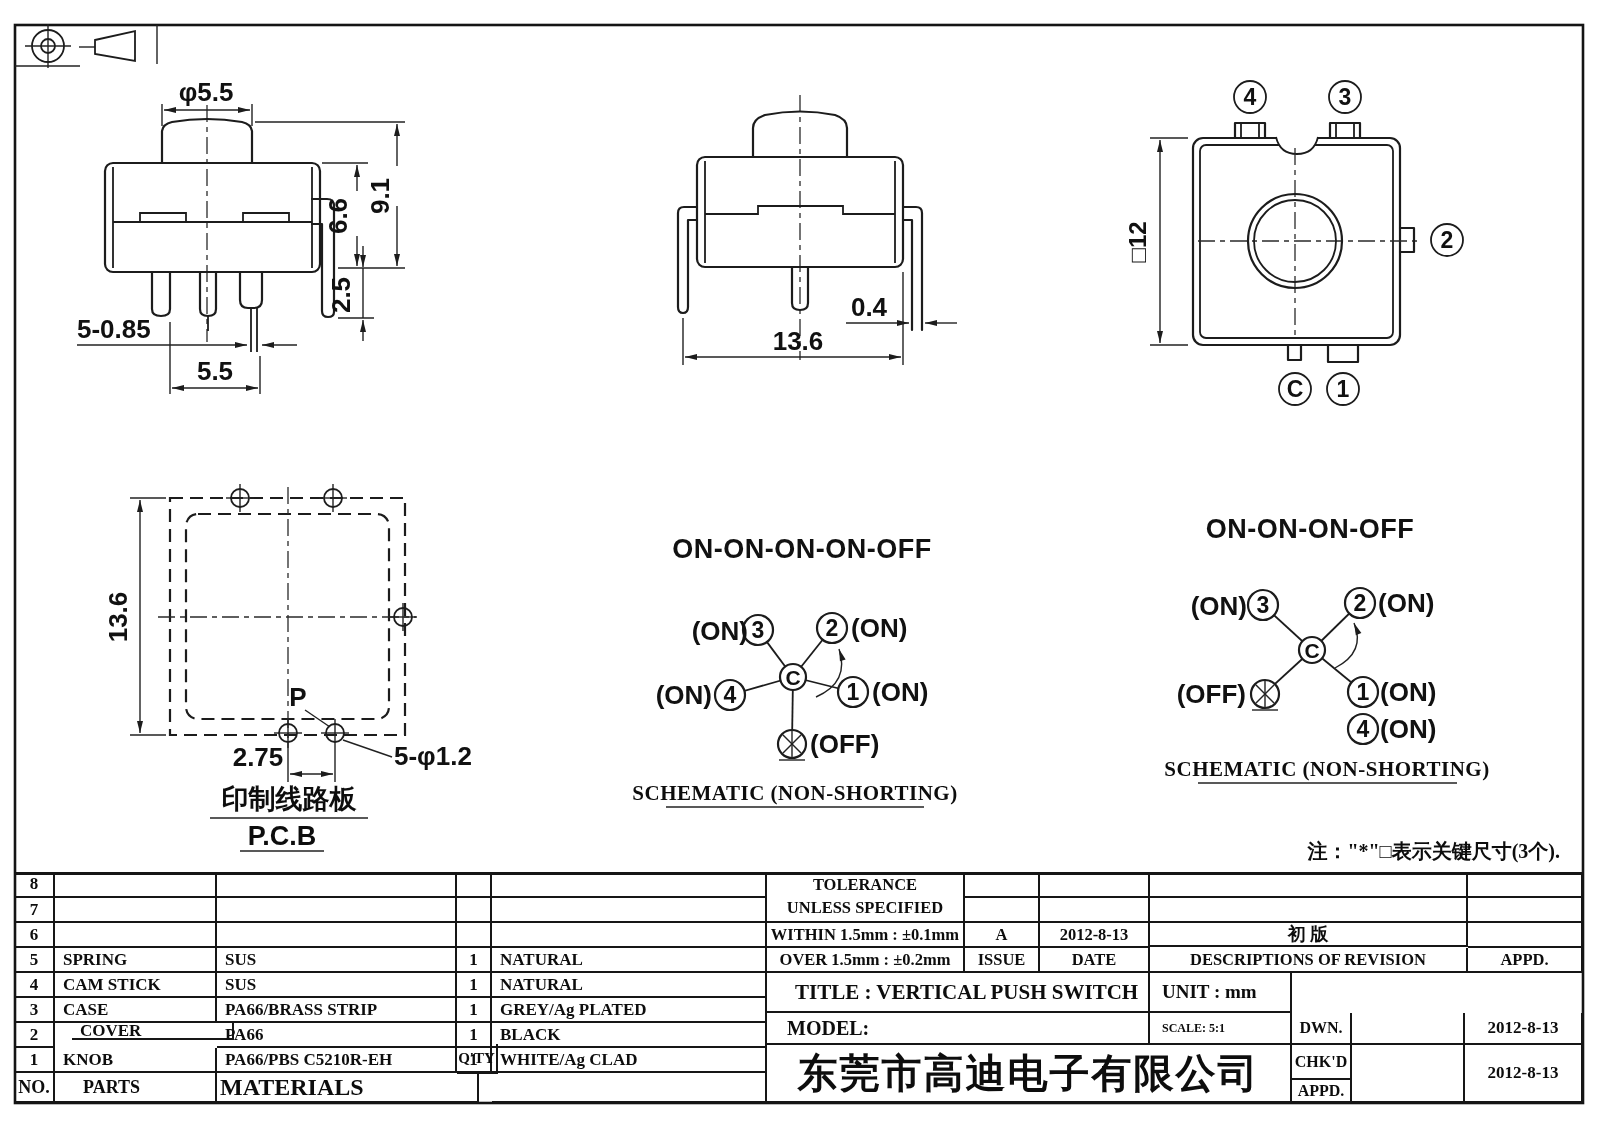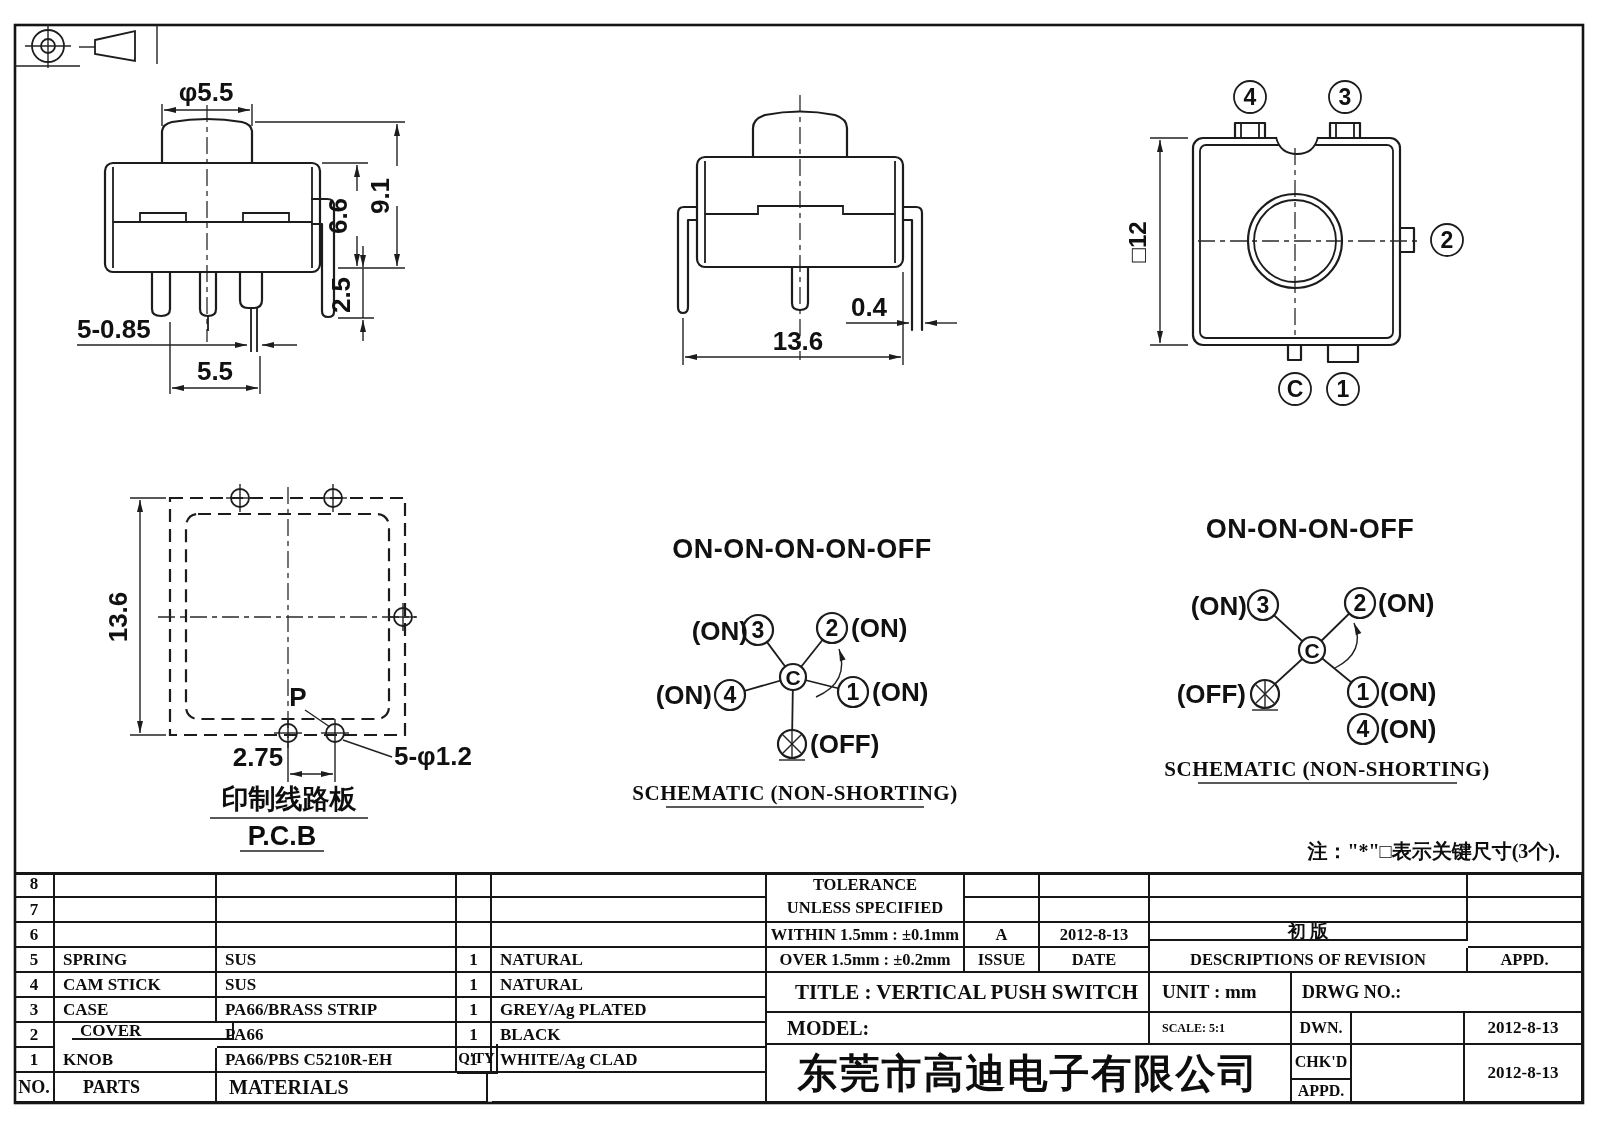--- a/index.html
+++ b/index.html
@@ -310,21 +310,21 @@
 <div class="c lft" style="left:492px;top:1023px;width:275px;height:25px">BLACK</div>
 
 <div class="c ctr" style="left:15px;top:1048px;width:40px;height:25px">1</div>
 <div class="c lft" style="left:55px;top:1048px;width:162px;height:25px">KNOB</div>
 <div class="c lft" style="left:217px;top:1048px;width:240px;height:25px">PA66/PBS C5210R-EH</div>
 <div class="c ctr" style="left:457px;top:1048px;width:35px;height:25px">1</div>
 <div class="c lft" style="left:492px;top:1048px;width:275px;height:25px">WHITE/Ag CLAD</div>
 
 <div class="c ctr" style="left:15px;top:1073px;width:40px;height:30px;font-size:18px">NO.</div>
 <div class="c" style="left:55px;top:1073px;width:162px;height:30px;font-size:18px;padding-left:28px">PARTS</div>
-<div class="c" style="left:217px;top:1073px;width:271px;height:30px;font-size:20px;padding-left:12px">MATERIALS</div>
+<div class="c" style="left:208px;top:1073px;width:271px;height:30px;font-size:24px;padding-left:12px">MATERIALS</div>
 <div class="c ctr" style="left:457px;top:1044px;width:41px;height:30px;font-size:15px">Q'TY</div>
 <div class="c" style="left:492px;top:1073px;width:275px;height:30px"></div>
 
 <div class="c ctr col" style="left:767px;top:872px;width:198px;height:51px;font-size:16.5px">
   <span>TOLERANCE</span>
   <span>UNLESS  SPECIFIED</span>
 </div>
 <div class="c ctr" style="left:767px;top:923px;width:198px;height:25px;font-size:16.5px">WITHIN 1.5mm : ±0.1mm</div>
 <div class="c ctr" style="left:767px;top:948px;width:198px;height:25px;font-size:16.5px">OVER 1.5mm : ±0.2mm</div>
 
@@ -332,31 +332,30 @@
 <div class="c" style="left:1040px;top:872px;width:110px;height:26px"></div>
 <div class="c" style="left:1150px;top:872px;width:318px;height:26px"></div>
 <div class="c" style="left:1468px;top:872px;width:115px;height:26px"></div>
 <div class="c" style="left:965px;top:898px;width:75px;height:25px"></div>
 <div class="c" style="left:1040px;top:898px;width:110px;height:25px"></div>
 <div class="c" style="left:1150px;top:898px;width:318px;height:25px"></div>
 <div class="c" style="left:1468px;top:898px;width:115px;height:25px"></div>
 
 <div class="c ctr" style="left:965px;top:923px;width:75px;height:25px;font-size:16.5px">A</div>
 <div class="c ctr" style="left:1040px;top:923px;width:110px;height:25px;font-size:16.5px">2012-8-13</div>
-<div class="c ctr" style="left:1150px;top:923px;width:318px;height:18px;font-size:18px">初  版</div>
+<div class="c ctr" style="left:1150px;top:923px;width:318px;height:24px;font-size:18px">初  版</div>
 <div class="c" style="left:1468px;top:923px;width:115px;height:25px"></div>
 
 <div class="c ctr" style="left:965px;top:948px;width:75px;height:25px;font-size:16.5px">ISSUE</div>
 <div class="c ctr" style="left:1040px;top:948px;width:110px;height:25px;font-size:16.5px">DATE</div>
 <div class="c ctr" style="left:1150px;top:948px;width:318px;height:25px;font-size:16.5px">DESCRIPTIONS OF REVISION</div>
 <div class="c ctr" style="left:1468px;top:948px;width:115px;height:25px;font-size:16.5px">APPD.</div>
 
 <div class="c" style="left:767px;top:973px;width:383px;height:40px;font-size:21px;padding-left:28px">TITLE :  VERTICAL PUSH SWITCH</div>
 <div class="c" style="left:1150px;top:973px;width:142px;height:40px;font-size:19px;padding-left:12px">UNIT :  mm</div>
-<div class="c" style="left:1292px;top:973px;width:291px;height:40px;font-size:18px;padding-left:10px">DRWG NO.:</div>
 
 <div class="c" style="left:767px;top:1013px;width:383px;height:32px;font-size:20px;padding-left:20px">MODEL:</div>
 <div class="c" style="left:1150px;top:1013px;width:142px;height:32px;font-size:12px;padding-left:12px">SCALE:  5:1</div>
 <div class="c ctr" style="left:1292px;top:1013px;width:60px;height:32px;font-size:16px">DWN.</div>
 <div class="c" style="left:1352px;top:1013px;width:113px;height:32px"></div>
 <div class="c ctr" style="left:1465px;top:1013px;width:118px;height:32px;font-size:17px">2012-8-13</div>
 
 <div class="c ctr company" style="left:767px;top:1045px;width:525px;height:58px">东莞市高迪电子有限公司</div>
 <div class="c ctr" style="left:1292px;top:1045px;width:60px;height:35px;font-size:16px">CHK'D</div>
 <div class="c ctr" style="left:1292px;top:1080px;width:60px;height:23px;font-size:16px">APPD.</div>

